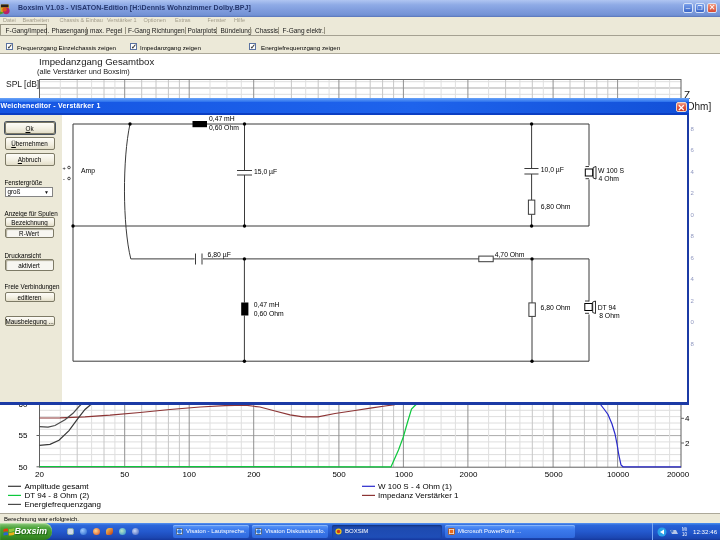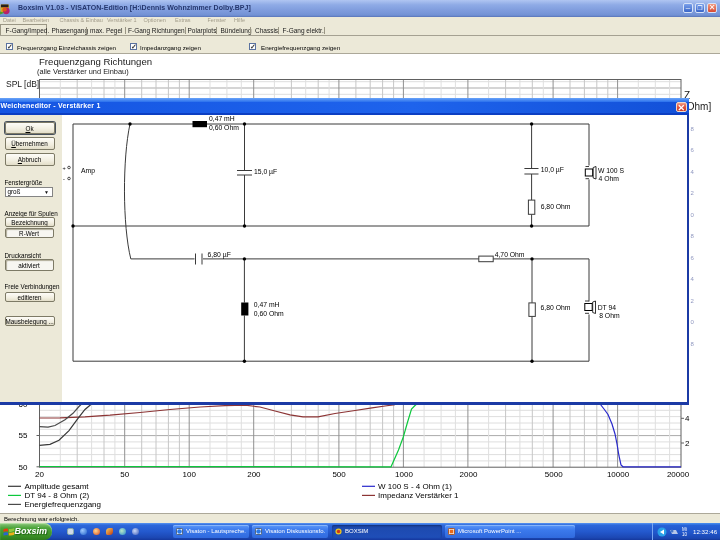--- a/index.html
+++ b/index.html
@@ -117,22 +117,22 @@
 <div class="abs" id="tabline"></div>
 <div class="abs" id="checkrow">
 <div class="cb" style="left:6px;">✓</div>
     <span class="cbl" style="left:17px;">Frequenzgang Einzelchassis zeigen</span>
 <div class="cb" style="left:130px;">✓</div>
     <span class="cbl" style="left:140px;">Impedanzgang zeigen</span>
 <div class="cb" style="left:249px;">✓</div>
     <span class="cbl" style="left:261px;">Energiefrequenzgang zeigen</span>
 </div>
 <div class="abs" id="client">
-<div class="abs" id="h1">Frequenzgang Richtungen</div>
-<div class="abs" id="h2">(alle Verstärker und Einbau)</div>
+<div class="abs" id="h1">Impedanzgang Gesamtbox</div>
+<div class="abs" id="h2">(alle Verstärker und Boxsim)</div>
 <div class="abs" id="spl">SPL [dB]</div>
 <div class="abs" id="zohm">Z [Ohm]</div>
 <svg class="abs" id="chartsvg" style="left:0;top:0;" width="720" height="459" viewBox="0 0 720 459">
       <line x1="39.5" y1="406.9" x2="681.0" y2="406.9" stroke="#dedede" stroke-width="1"></line>
 <line x1="39.5" y1="400.6" x2="681.0" y2="400.6" stroke="#dedede" stroke-width="1"></line>
 <line x1="39.5" y1="394.2" x2="681.0" y2="394.2" stroke="#dedede" stroke-width="1"></line>
 <line x1="39.5" y1="387.9" x2="681.0" y2="387.9" stroke="#dedede" stroke-width="1"></line>
 <line x1="39.5" y1="381.6" x2="681.0" y2="381.6" stroke="#ababab" stroke-width="1"></line>
 <line x1="39.5" y1="375.3" x2="681.0" y2="375.3" stroke="#dedede" stroke-width="1"></line>
 <line x1="39.5" y1="369.0" x2="681.0" y2="369.0" stroke="#dedede" stroke-width="1"></line>

